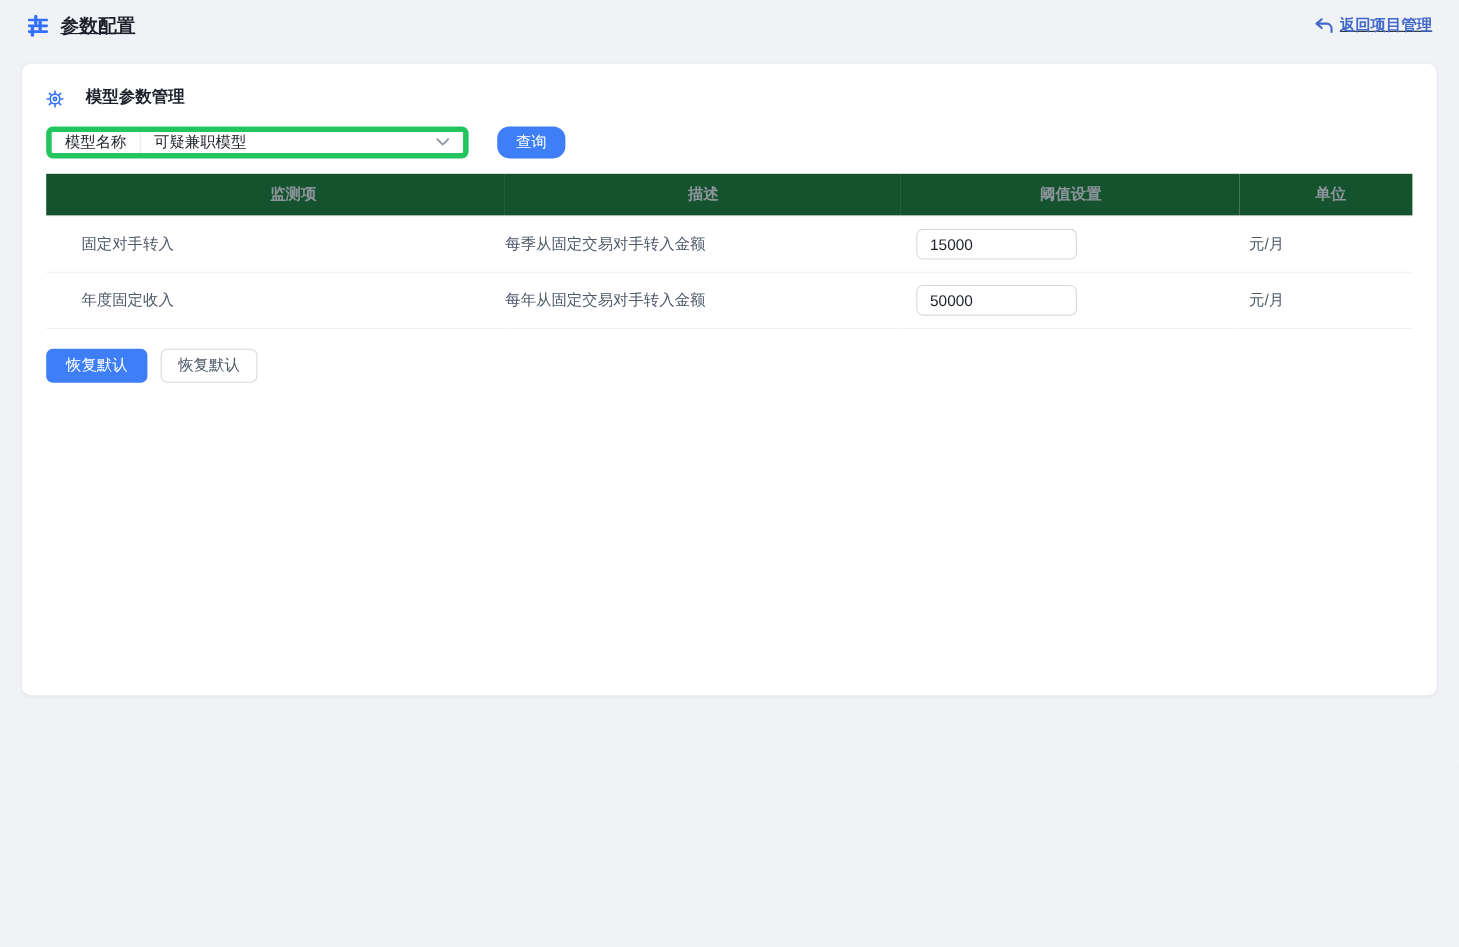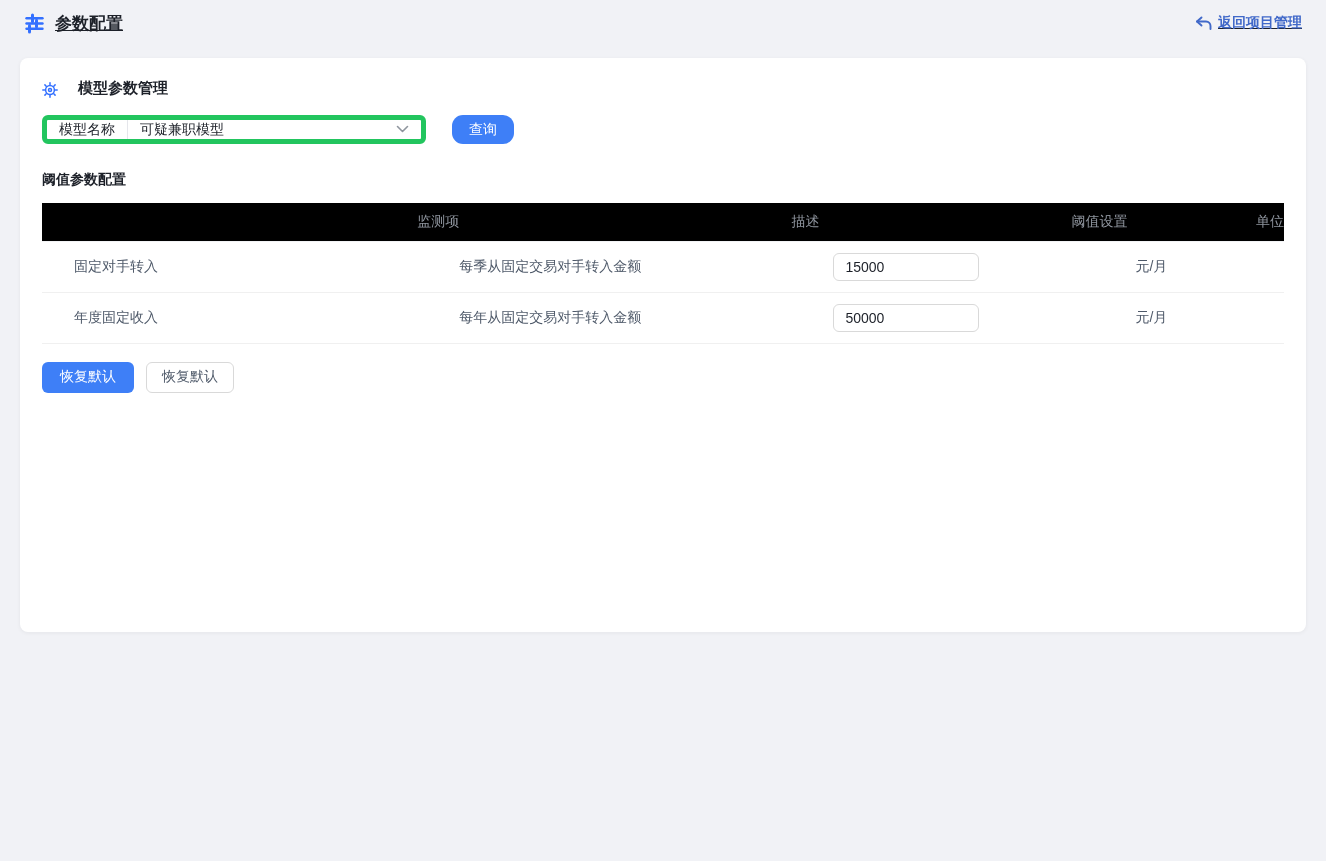--- a/index.html
+++ b/index.html
@@ -51,22 +51,22 @@
     display: inline-flex; align-items: center; justify-content: center;
     border: none; border-radius: 4px; font-size: 14px; cursor: pointer;
     font-family: "Liberation Sans", "DejaVu Sans", sans-serif;
   }
   .btn-primary { background: #3e7ff7; color: #ffffff; }
   .btn-query { height: 29px; padding: 0 17px; margin-left: 26px; border-radius: 11px; text-align: right; }
   
   .table-title { margin-top: 27px; font-size: 14px; font-weight: 700; color: #1d2129; }
   table.threshold { width: 100%; border-collapse: collapse; margin-top: 14px; }
   table.threshold th {
-    background: #000000; color: #8f959e; font-weight: 400;
-    text-align: right; height: 38px; font-size: 14px;
+    background: #14532d; color: #8f959e; font-weight: 700;
+    text-align: center; height: 38px; font-size: 14px;
     border-bottom: 1px solid #f2f3f5;
   }
   table.threshold td {
     height: 51px; border-bottom: 1px solid #f0f0f0;
     color: #4e5969; font-size: 14px;
   }
   table.threshold th:first-child, table.threshold td:first-child { padding-left: 32px; }
   table.threshold th.c-unit, table.threshold td.c-unit { padding-left: 8px; }
   .th-input {
     width: 146px; height: 28px; margin-left: 14px;
@@ -144,21 +144,20 @@
       <span class="select-value">可疑兼职模型</span>
       <span class="select-caret icon">
         <svg width="13" height="9" viewBox="0 0 13 9">
           <polyline points="1.5,1.5 6.5,6.5 11.5,1.5" fill="none" stroke="#8f959e" stroke-width="1.6" stroke-linecap="round" stroke-linejoin="round"></polyline>
         </svg>
       </span>
     </div>
     <button class="btn btn-primary btn-query">查询</button>
   </div>
 
-  <div class="table-title">阈值参数配置</div>
 
   <table class="threshold">
     <colgroup>
       <col style="width:33.6%">
         <col style="width:29.0%">
         <col style="width:24.8%">
         <col style="width:12.6%">
     </colgroup>
     <thead>
       <tr>

